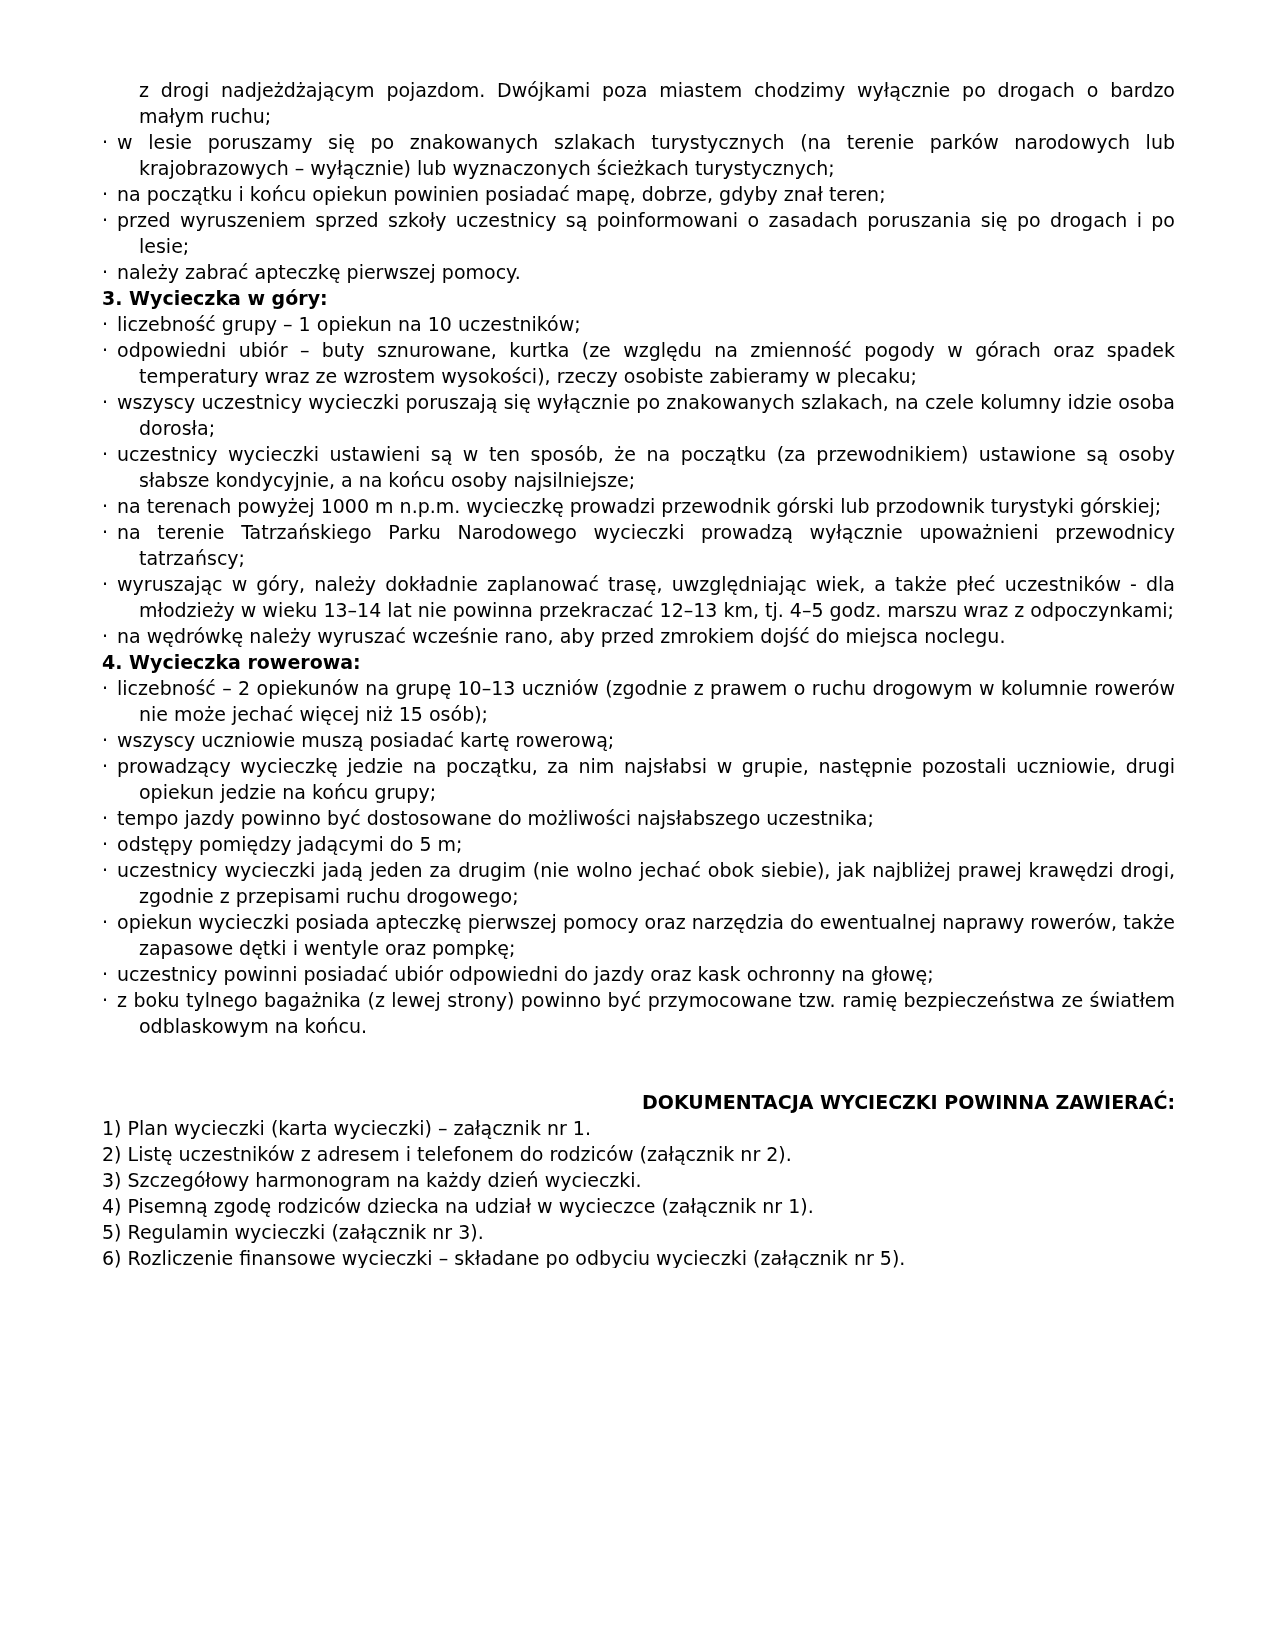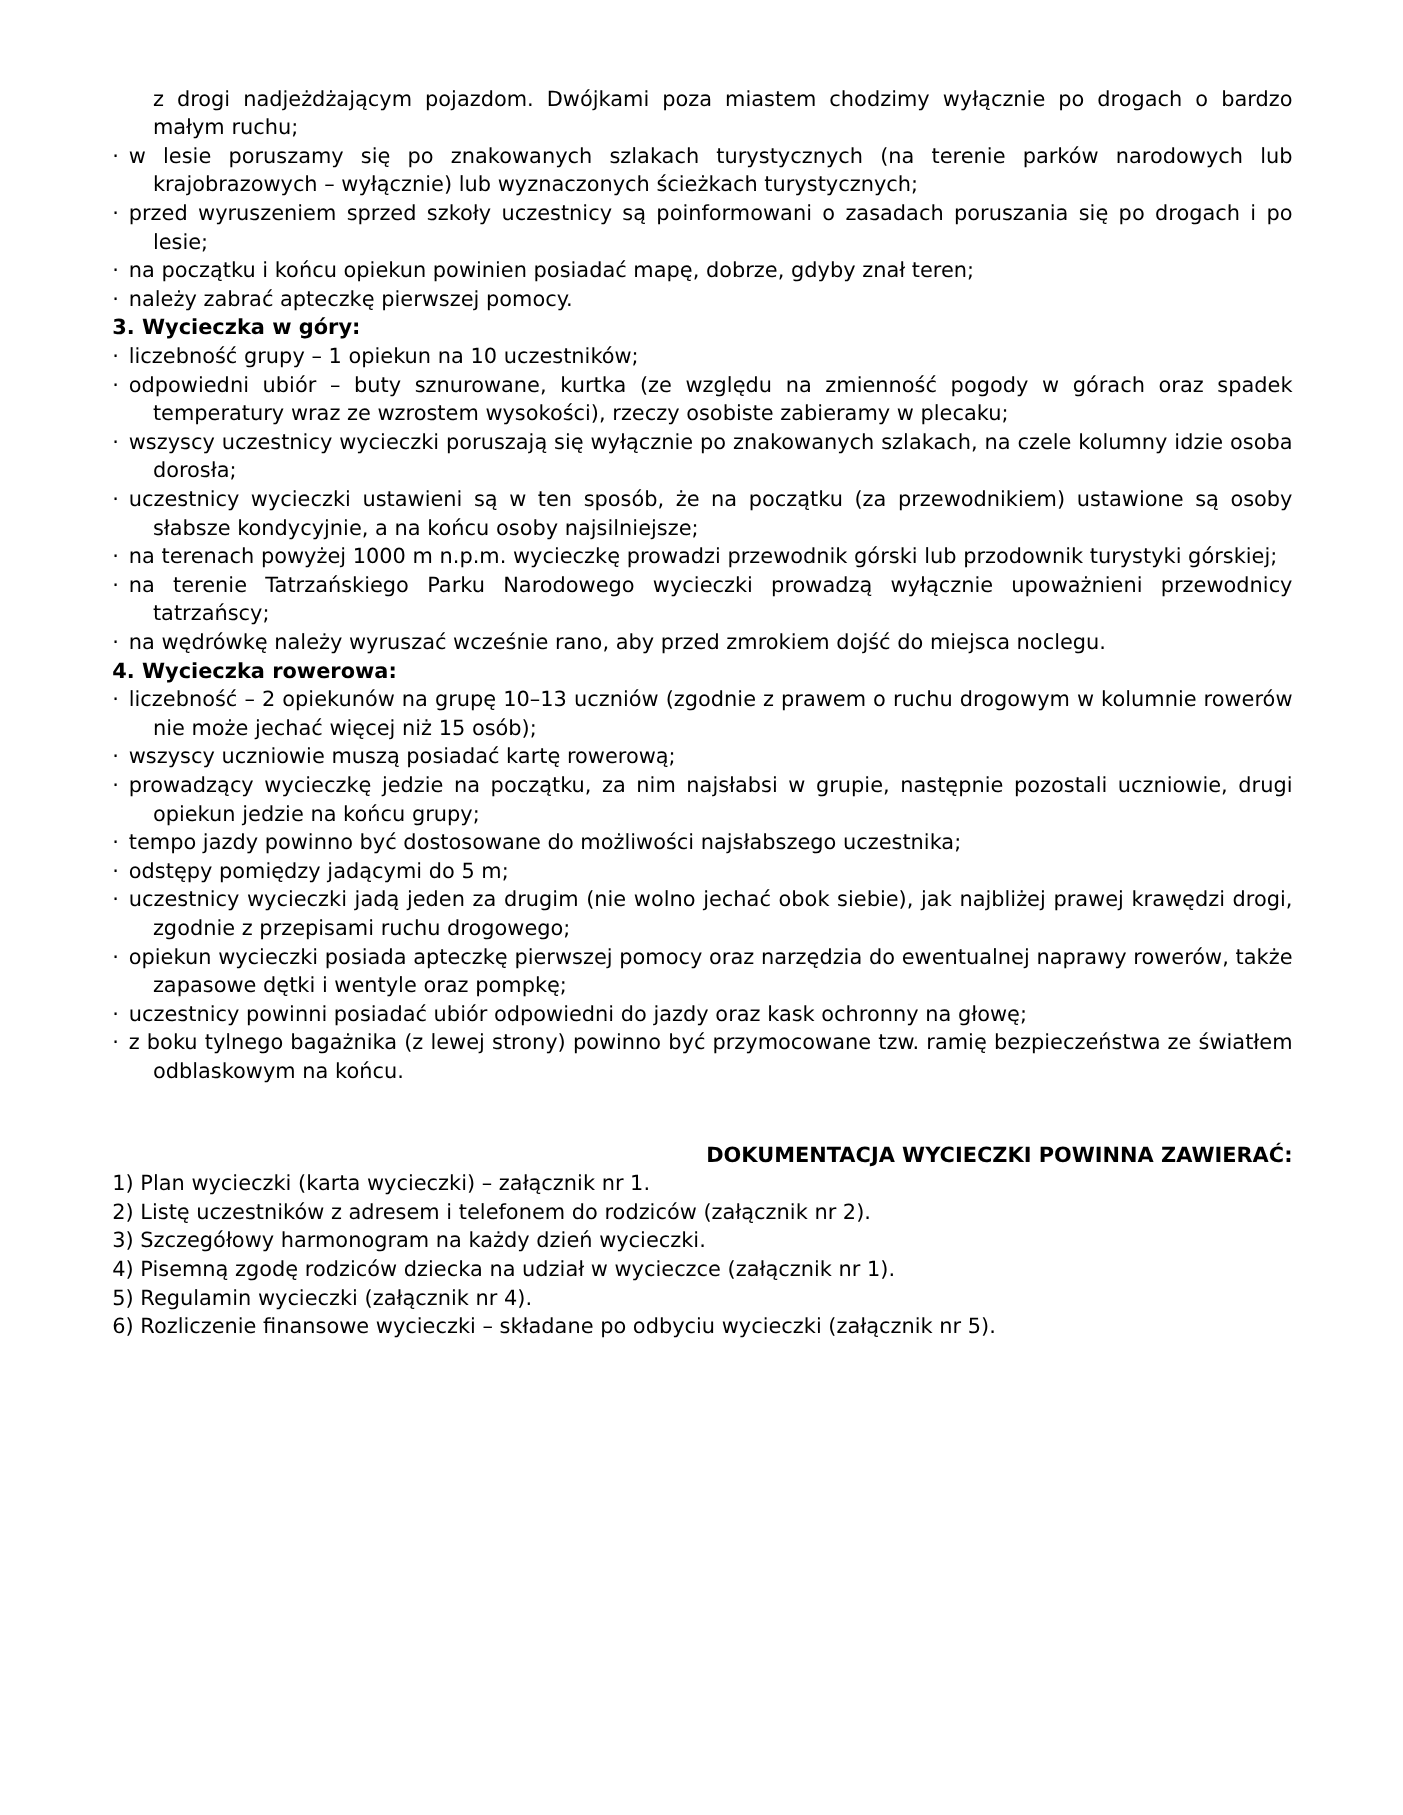--- a/index.html
+++ b/index.html
@@ -68,43 +68,44 @@
     line-height: 26px;
   }
 </style>
 </head>
 <body>
 
 <div class="page">
   <div class="doc-body" id="doc-body">
       <p class="continuation">z drogi nadjeżdżającym pojazdom. Dwójkami poza miastem chodzimy wyłącznie po drogach o bardzo małym ruchu;</p>
       <p class="bullet"><span class="marker">·</span><span>w lesie poruszamy się po znakowanych szlakach turystycznych (na terenie parków narodowych lub krajobrazowych – wyłącznie) lub wyznaczonych ścieżkach turystycznych;</span></p>
+      <p class="bullet"><span class="marker">·</span><span>na początku i końcu opiekun powinien posiadać mapę, dobrze, gdyby znał teren;</span></p>
       <p class="bullet"><span class="marker">·</span><span>przed wyruszeniem sprzed szkoły uczestnicy są poinformowani o zasadach poruszania się po drogach i po lesie;</span></p>
-      <p class="bullet"><span class="marker">·</span><span>na początku i końcu opiekun powinien posiadać mapę, dobrze, gdyby znał teren;</span></p>
       <p class="bullet"><span class="marker">·</span><span>należy zabrać apteczkę pierwszej pomocy.</span></p>
       <p class="heading">3. Wycieczka w góry:</p>
       <p class="bullet"><span class="marker">·</span><span>liczebność grupy – 1 opiekun na 10 uczestników;</span></p>
       <p class="bullet"><span class="marker">·</span><span>odpowiedni ubiór – buty sznurowane, kurtka (ze względu na zmienność pogody w górach oraz spadek temperatury wraz ze wzrostem wysokości), rzeczy osobiste zabieramy w plecaku;</span></p>
       <p class="bullet"><span class="marker">·</span><span>wszyscy uczestnicy wycieczki poruszają się wyłącznie po znakowanych szlakach, na czele kolumny idzie osoba dorosła;</span></p>
       <p class="bullet"><span class="marker">·</span><span>uczestnicy wycieczki ustawieni są w ten sposób, że na początku (za przewodnikiem) ustawione są osoby słabsze kondycyjnie, a na końcu osoby najsilniejsze;</span></p>
       <p class="bullet"><span class="marker">·</span><span>na terenach powyżej 1000 m n.p.m. wycieczkę prowadzi przewodnik górski lub przodownik turystyki górskiej;</span></p>
       <p class="bullet"><span class="marker">·</span><span>na terenie Tatrzańskiego Parku Narodowego wycieczki prowadzą wyłącznie upoważnieni przewodnicy tatrzańscy;</span></p>
+      <p class="bullet"><span class="marker">·</span><span>wyruszając w góry, należy dokładnie zaplanować trasę, uwzględniając wiek, a także płeć uczestników - dla młodzieży w wieku 13–14 lat nie powinna przekraczać 12–13 km, tj. 4–5 godz. marszu wraz z odpoczynkami;</span></p>
       <p class="bullet"><span class="marker">·</span><span>na wędrówkę należy wyruszać wcześnie rano, aby przed zmrokiem dojść do miejsca noclegu.</span></p>
       <p class="heading">4. Wycieczka rowerowa:</p>
       <p class="bullet"><span class="marker">·</span><span>liczebność – 2 opiekunów na grupę 10–13 uczniów (zgodnie z prawem o ruchu drogowym w kolumnie rowerów nie może jechać więcej niż 15 osób);</span></p>
       <p class="bullet"><span class="marker">·</span><span>wszyscy uczniowie muszą posiadać kartę rowerową;</span></p>
       <p class="bullet"><span class="marker">·</span><span>prowadzący wycieczkę jedzie na początku, za nim najsłabsi w grupie, następnie pozostali uczniowie, drugi opiekun jedzie na końcu grupy;</span></p>
       <p class="bullet"><span class="marker">·</span><span>tempo jazdy powinno być dostosowane do możliwości najsłabszego uczestnika;</span></p>
       <p class="bullet"><span class="marker">·</span><span>odstępy pomiędzy jadącymi do 5 m;</span></p>
       <p class="bullet"><span class="marker">·</span><span>uczestnicy wycieczki jadą jeden za drugim (nie wolno jechać obok siebie), jak najbliżej prawej krawędzi drogi, zgodnie z przepisami ruchu drogowego;</span></p>
       <p class="bullet"><span class="marker">·</span><span>opiekun wycieczki posiada apteczkę pierwszej pomocy oraz narzędzia do ewentualnej naprawy rowerów, także zapasowe dętki i wentyle oraz pompkę;</span></p>
       <p class="bullet"><span class="marker">·</span><span>uczestnicy powinni posiadać ubiór odpowiedni do jazdy oraz kask ochronny na głowę;</span></p>
       <p class="bullet"><span class="marker">·</span><span>z boku tylnego bagażnika (z lewej strony) powinno być przymocowane tzw. ramię bezpieczeństwa ze światłem odblaskowym na końcu.</span></p>
       <p class="doc-heading">DOKUMENTACJA WYCIECZKI POWINNA ZAWIERAĆ:</p>
       <p class="numbered">1) Plan wycieczki (karta wycieczki) – załącznik nr 1.</p>
       <p class="numbered">2) Listę uczestników z adresem i telefonem do rodziców (załącznik nr 2).</p>
       <p class="numbered">3) Szczegółowy harmonogram na każdy dzień wycieczki.</p>
       <p class="numbered">4) Pisemną zgodę rodziców dziecka na udział w wycieczce (załącznik nr 1).</p>
-      <p class="numbered">5) Regulamin wycieczki (załącznik nr 4).</p>
+      <p class="numbered">5) Regulamin wycieczki (załącznik nr 3).</p>
       <p class="numbered">6) Rozliczenie finansowe wycieczki – składane po odbyciu wycieczki (załącznik nr 5).</p>
     </div>
   <div class="page-number">4</div>
 </div>
 
 </body></html>

